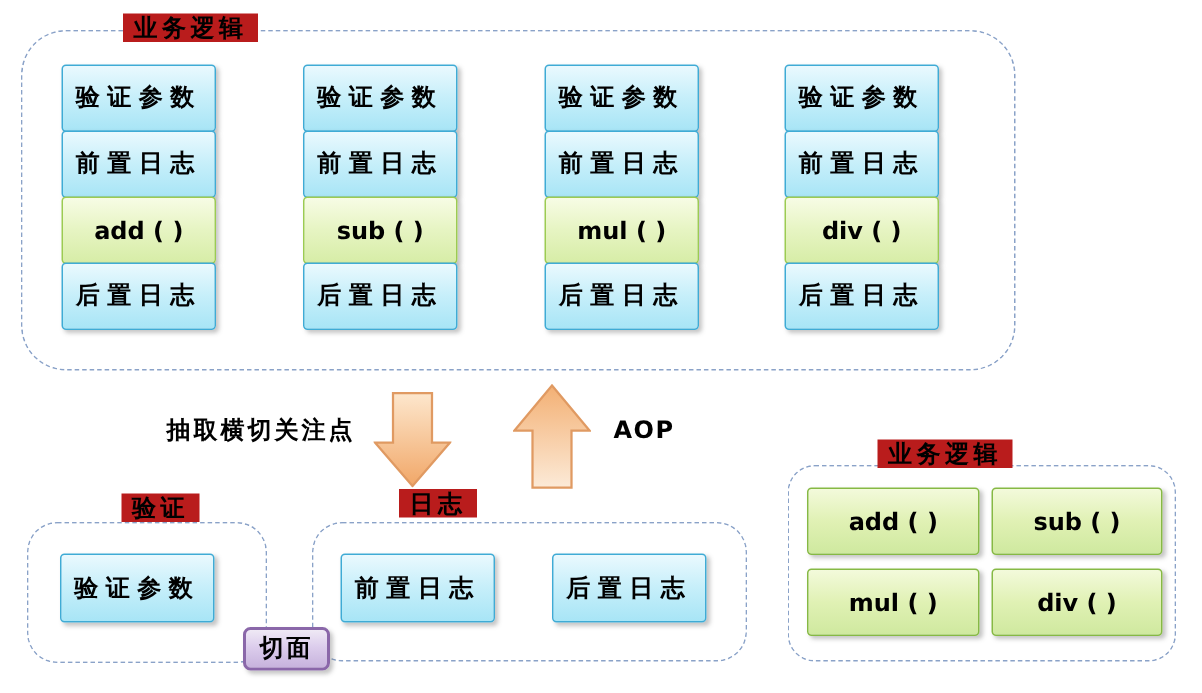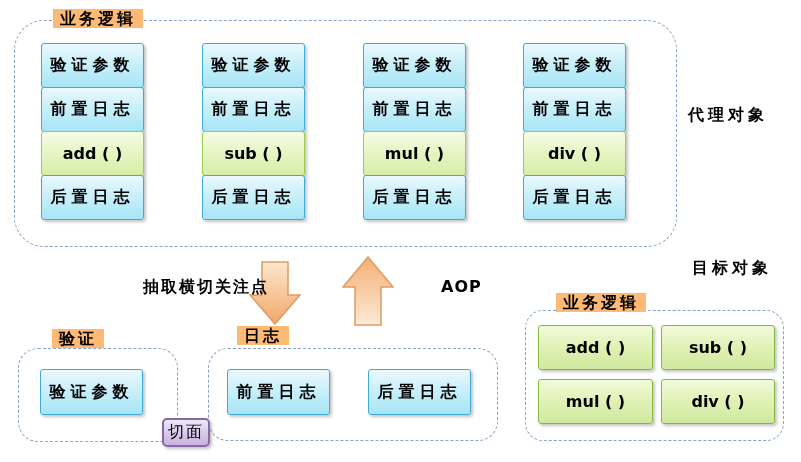--- a/index.html
+++ b/index.html
@@ -15,23 +15,23 @@
   .dashed-box{
     border:1px dashed #8aa2c8;
     background:transparent;
   }
   .r30{border-radius:30px;}
   .r20{border-radius:20px;}
   .r18{border-radius:18px;}
 
   
   .group-label{
-    background:#fdba74;
+    background:#b91c1c;
     font-weight:bold;font-size:16px;line-height:19px;
-    letter-spacing:3px;padding:0 7px;white-space:nowrap;z-index:5;
+    letter-spacing:3px;padding:0 7px;white-space:nowrap;z-index:5;margin-left:29px;
   }
   .side-label{
     font-weight:bold;font-size:16px;line-height:20px;
     letter-spacing:4px;white-space:nowrap;z-index:5;
   }
 
   
   .col{display:flex;flex-direction:column;z-index:2;}
   .cell{
     width:103px;height:45px;box-sizing:border-box;
@@ -53,44 +53,43 @@
   .cell.green2{
     background:linear-gradient(180deg,#f3fadb 0%,#e0f1b4 50%,#cfe99f 100%);
     border-color:#86b944;
   }
   .cn{letter-spacing:5px;} 
 
   
   .free-cell{z-index:2;}
 
   .purple-badge{
-    width:48px;height:29px;z-index:6;
+    width:58px;height:29px;z-index:6;
     display:flex;align-items:center;justify-content:center;
-    font-size:16px;font-weight:normal;letter-spacing:2px;
+    font-size:16px;font-weight:bold;letter-spacing:2px;
     background:linear-gradient(180deg,#efe9f5 0%,#dccdec 45%,#c7b3dd 100%);
     border:2px solid #8a67a9;border-radius:5px;
     box-shadow:2px 2px 3px rgba(90,90,90,0.35);
   }
 
   .arrow-label{
     font-weight:bold;font-size:16px;line-height:20px;
-    letter-spacing:2px;white-space:nowrap;z-index:4;margin-left:32px;
+    letter-spacing:2px;white-space:nowrap;z-index:4;
   }
   svg{display:block;}
 </style>
 </head>
 <body>
 
 <div class="stage">
 
   <div class="abs dashed-box r30" style="left:14px;top:20px;width:663px;height:227px;"></div>
 
   <div class="abs group-label" style="left:53px;top:9px;">业务逻辑</div>
 
-  <div class="abs side-label" style="left:688px;top:105px;">代理对象</div>
 
   <div class="abs col" style="left:41px;top:43px;">
     <div class="cell blue cn">验证参数</div>
     <div class="cell blue cn">前置日志</div>
     <div class="cell green">add ( )</div>
     <div class="cell blue cn">后置日志</div>
   </div>
 
   <div class="abs col" style="left:202px;top:43px;">
     <div class="cell blue cn">验证参数</div>
@@ -145,21 +144,20 @@
   <div class="abs group-label" style="left:52px;top:329px;">验证</div>
   <div class="abs cell blue cn free-cell" style="left:40px;top:370px;height:46px;">验证参数</div>
 
   <div class="abs dashed-box r20" style="left:208px;top:348px;width:290px;height:93px;"></div>
   <div class="abs group-label" style="left:237px;top:326px;">日志</div>
   <div class="abs cell blue cn free-cell" style="left:227px;top:370px;height:46px;">前置日志</div>
   <div class="abs cell blue cn free-cell" style="left:368px;top:370px;height:46px;">后置日志</div>
 
   <div class="abs purple-badge" style="left:162px;top:418px;">切面</div>
 
-  <div class="abs side-label" style="left:692px;top:258px;">目标对象</div>
 
   <div class="abs dashed-box r18" style="left:525px;top:310px;width:259px;height:131px;"></div>
   <div class="abs group-label" style="left:556px;top:293px;">业务逻辑</div>
 
   <div class="abs cell green2 free-cell" style="left:538px;top:326px;width:115px;">add ( )</div>
   <div class="abs cell green2 free-cell" style="left:661px;top:326px;width:114px;">sub ( )</div>
   <div class="abs cell green2 free-cell" style="left:538px;top:380px;width:115px;">mul ( )</div>
   <div class="abs cell green2 free-cell" style="left:661px;top:380px;width:114px;">div ( )</div>
 
 </div>

